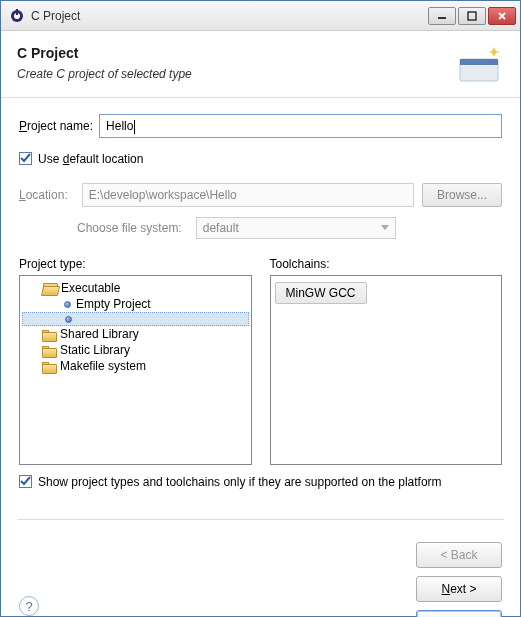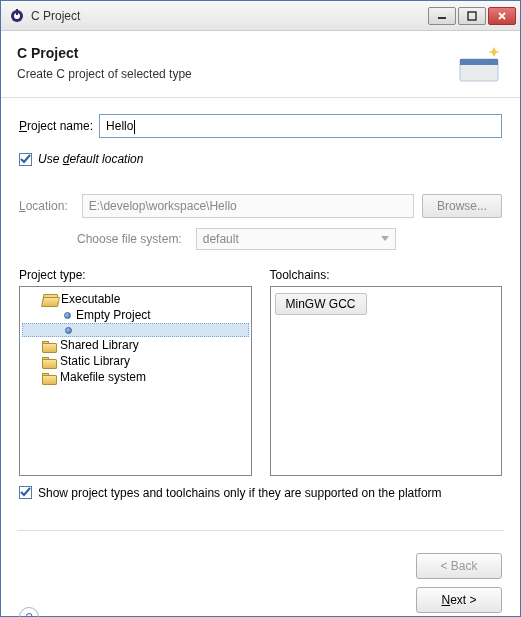--- a/index.html
+++ b/index.html
@@ -7,30 +7,30 @@
 .window { width: 521px; height: 617px; background: #fff; border: 1px solid #4a76a8; box-shadow: 0 0 8px rgba(0,0,0,0.3); }
 .titlebar { height: 30px; background: linear-gradient(to bottom, #f8f8f8, #e5e5e5); display: flex; align-items: center; padding: 0 4px 0 8px; border-bottom: 1px solid #ccc; }
 .titlebar .icon { width: 16px; height: 16px; margin-right: 6px; display: inline-flex; align-items: center; justify-content: center; }
 .titlebar .title { flex: 1; color: #333; }
 .win-btns { display: flex; gap: 2px; }
 .win-btn { width: 28px; height: 18px; border: 1px solid #8a8a8a; border-radius: 2px; display: flex; align-items: center; justify-content: center; background: linear-gradient(to bottom,#f2f2f2,#d9d9d9); cursor: pointer; }
 .win-btn.close { background: linear-gradient(to bottom,#e67877,#c4403e); border-color:#a03331; }
 .win-btn svg { display:block; }
 .header { padding: 10px 16px 16px 16px; background: #fff; border-bottom: 1px solid #ddd; position: relative; }
 .header h1 { font-size: 14px; font-weight: bold; margin: 4px 0 6px 0; color: #1a1a1a; }
-.header .sub { color: #333; }
+.header .sub { color: #333; font-style: italic; }
 .header-icon { position: absolute; right: 16px; top: 12px; width: 48px; height: 42px; }
 .body { padding: 16px 18px 12px 18px; }
 .form-row { display: flex; align-items: center; margin-bottom: 14px; }
 .lbl { margin-right: 6px; color: #000; }
 .lbl .mn { text-decoration: underline; }
 .text-input { flex: 1; border: 1px solid #7a9ac8; padding: 4px 6px; height: 24px; outline: none; }
 .cursor { border-right: 1px solid #000; animation: blink 1s step-end infinite; display:inline-block; height:14px; vertical-align:middle; margin-left:1px;}
 @keyframes blink { 50% { border-color: transparent; } }
-.chk-row { display: flex; align-items: center; margin-bottom: 28px; font-style: italic; }
+.chk-row { display: flex; margin-bottom: 17px; }
 .chk { width: 13px; height: 13px; border: 1px solid #5a7aa8; background: #fff; margin-right: 6px; display: inline-flex; align-items: center; justify-content: center; }
 .chk svg { display:block; }
 .loc-row { display:flex; align-items:center; gap:8px; margin-bottom:10px; }
 .loc-row .lbl { color: #888; }
 .loc-input { flex:1; border:1px solid #cfcfcf; background:#fafafa; color:#888; height:24px; padding:4px 6px; }
 .browse-btn { width:80px; height:24px; border:1px solid #bdbdbd; background:linear-gradient(to bottom,#f7f7f7,#e6e6e6); color:#888; border-radius:2px; }
 .fs-row { display:flex; align-items:center; gap:8px; margin: 0 0 18px 58px; }
 .fs-row .lbl { color:#888; }
 .select { flex:0 0 200px; border:1px solid #cfcfcf; background:#fafafa; color:#888; height:22px; padding:2px 6px; display:flex; align-items:center; justify-content:space-between; }
 .columns { display:flex; gap:18px; }

